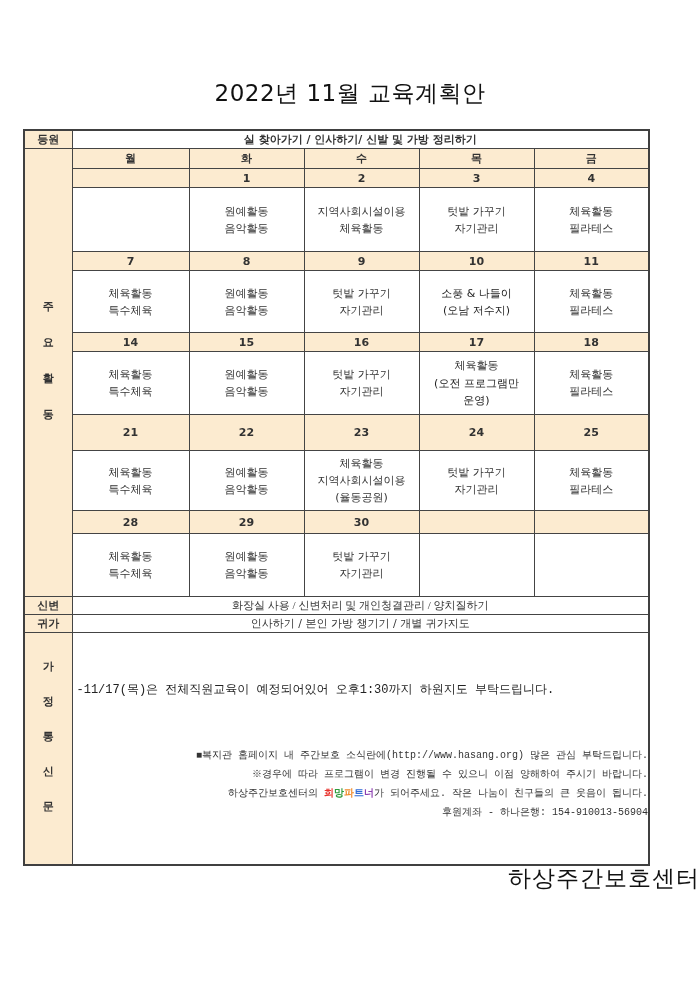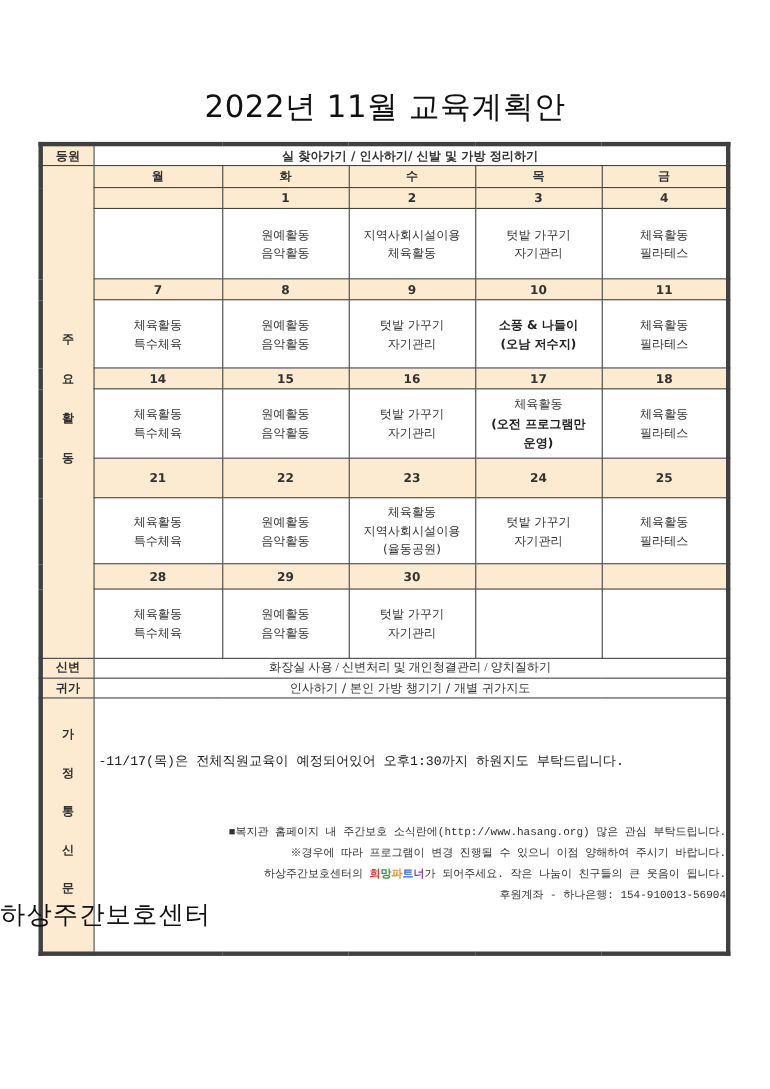--- a/index.html
+++ b/index.html
@@ -1,29 +1,29 @@
 <!DOCTYPE html>
 <html><head>
   <meta charset="utf-8">
   <style>
     html, body { margin:0; padding:0; background:#ffffff; }
     body { width:700px; height:990px; position:relative; overflow:hidden;
            font-family:"DejaVu Sans", "Liberation Sans", sans-serif; color:#222; }
     .title { position:absolute; top:78px; left:0; width:700px; text-align:center;
-             font-size:28px; color:#111; letter-spacing:0.5px; }
-    .footer { position:absolute; top:816px; left:0; width:700px; text-align:left;
+             font-size:23px; color:#111; letter-spacing:0.5px; }
+    .footer { position:absolute; top:863px; left:0; width:700px; text-align:right;
               font-size:23px; color:#111; letter-spacing:1px; }
-    table.plan { position:absolute; top:129px; left:35px; width:625px;
-                 border-collapse:collapse; border:4px solid #404040; table-layout:fixed; }
+    table.plan { position:absolute; top:129px; left:23px; width:625px;
+                 border-collapse:collapse; border:2px solid #404040; table-layout:fixed; }
     table.plan td { border:1px solid #444; text-align:center; vertical-align:middle;
                     padding:0; font-size:11px; line-height:1.55; color:#333; }
     .lab { background:#fcebd0; font-weight:bold; color:#222; }
     .hdr { background:#fcebd0; font-weight:bold; color:#333; }
     .cell { background:#fff; }
-    .bold { font-weight:bold; color:#222; }
+    .bold { font-weight:normal; color:#222; }
     .vert span { display:block; line-height:1; }
     .notice { text-align:left !important; vertical-align:top !important; background:#fff;font-family:Liberation Mono, monospace; }
     .n-main { margin:48px 0 0 4px; font-size:12px; color:#222; }
     .n-sub { margin-top:46px; text-align:right; font-size:10px; line-height:19px; color:#333;margin-left:12px; }
     .c1{color:#e8332d;font-weight:bold}.c2{color:#2e9a3b;font-weight:bold}
     .c3{color:#f08a2a;font-weight:bold}.c4{color:#2f6bd6;font-weight:bold}.c5{color:#8b3fb0;font-weight:bold}
   </style>
 </head>
 <body>
 

